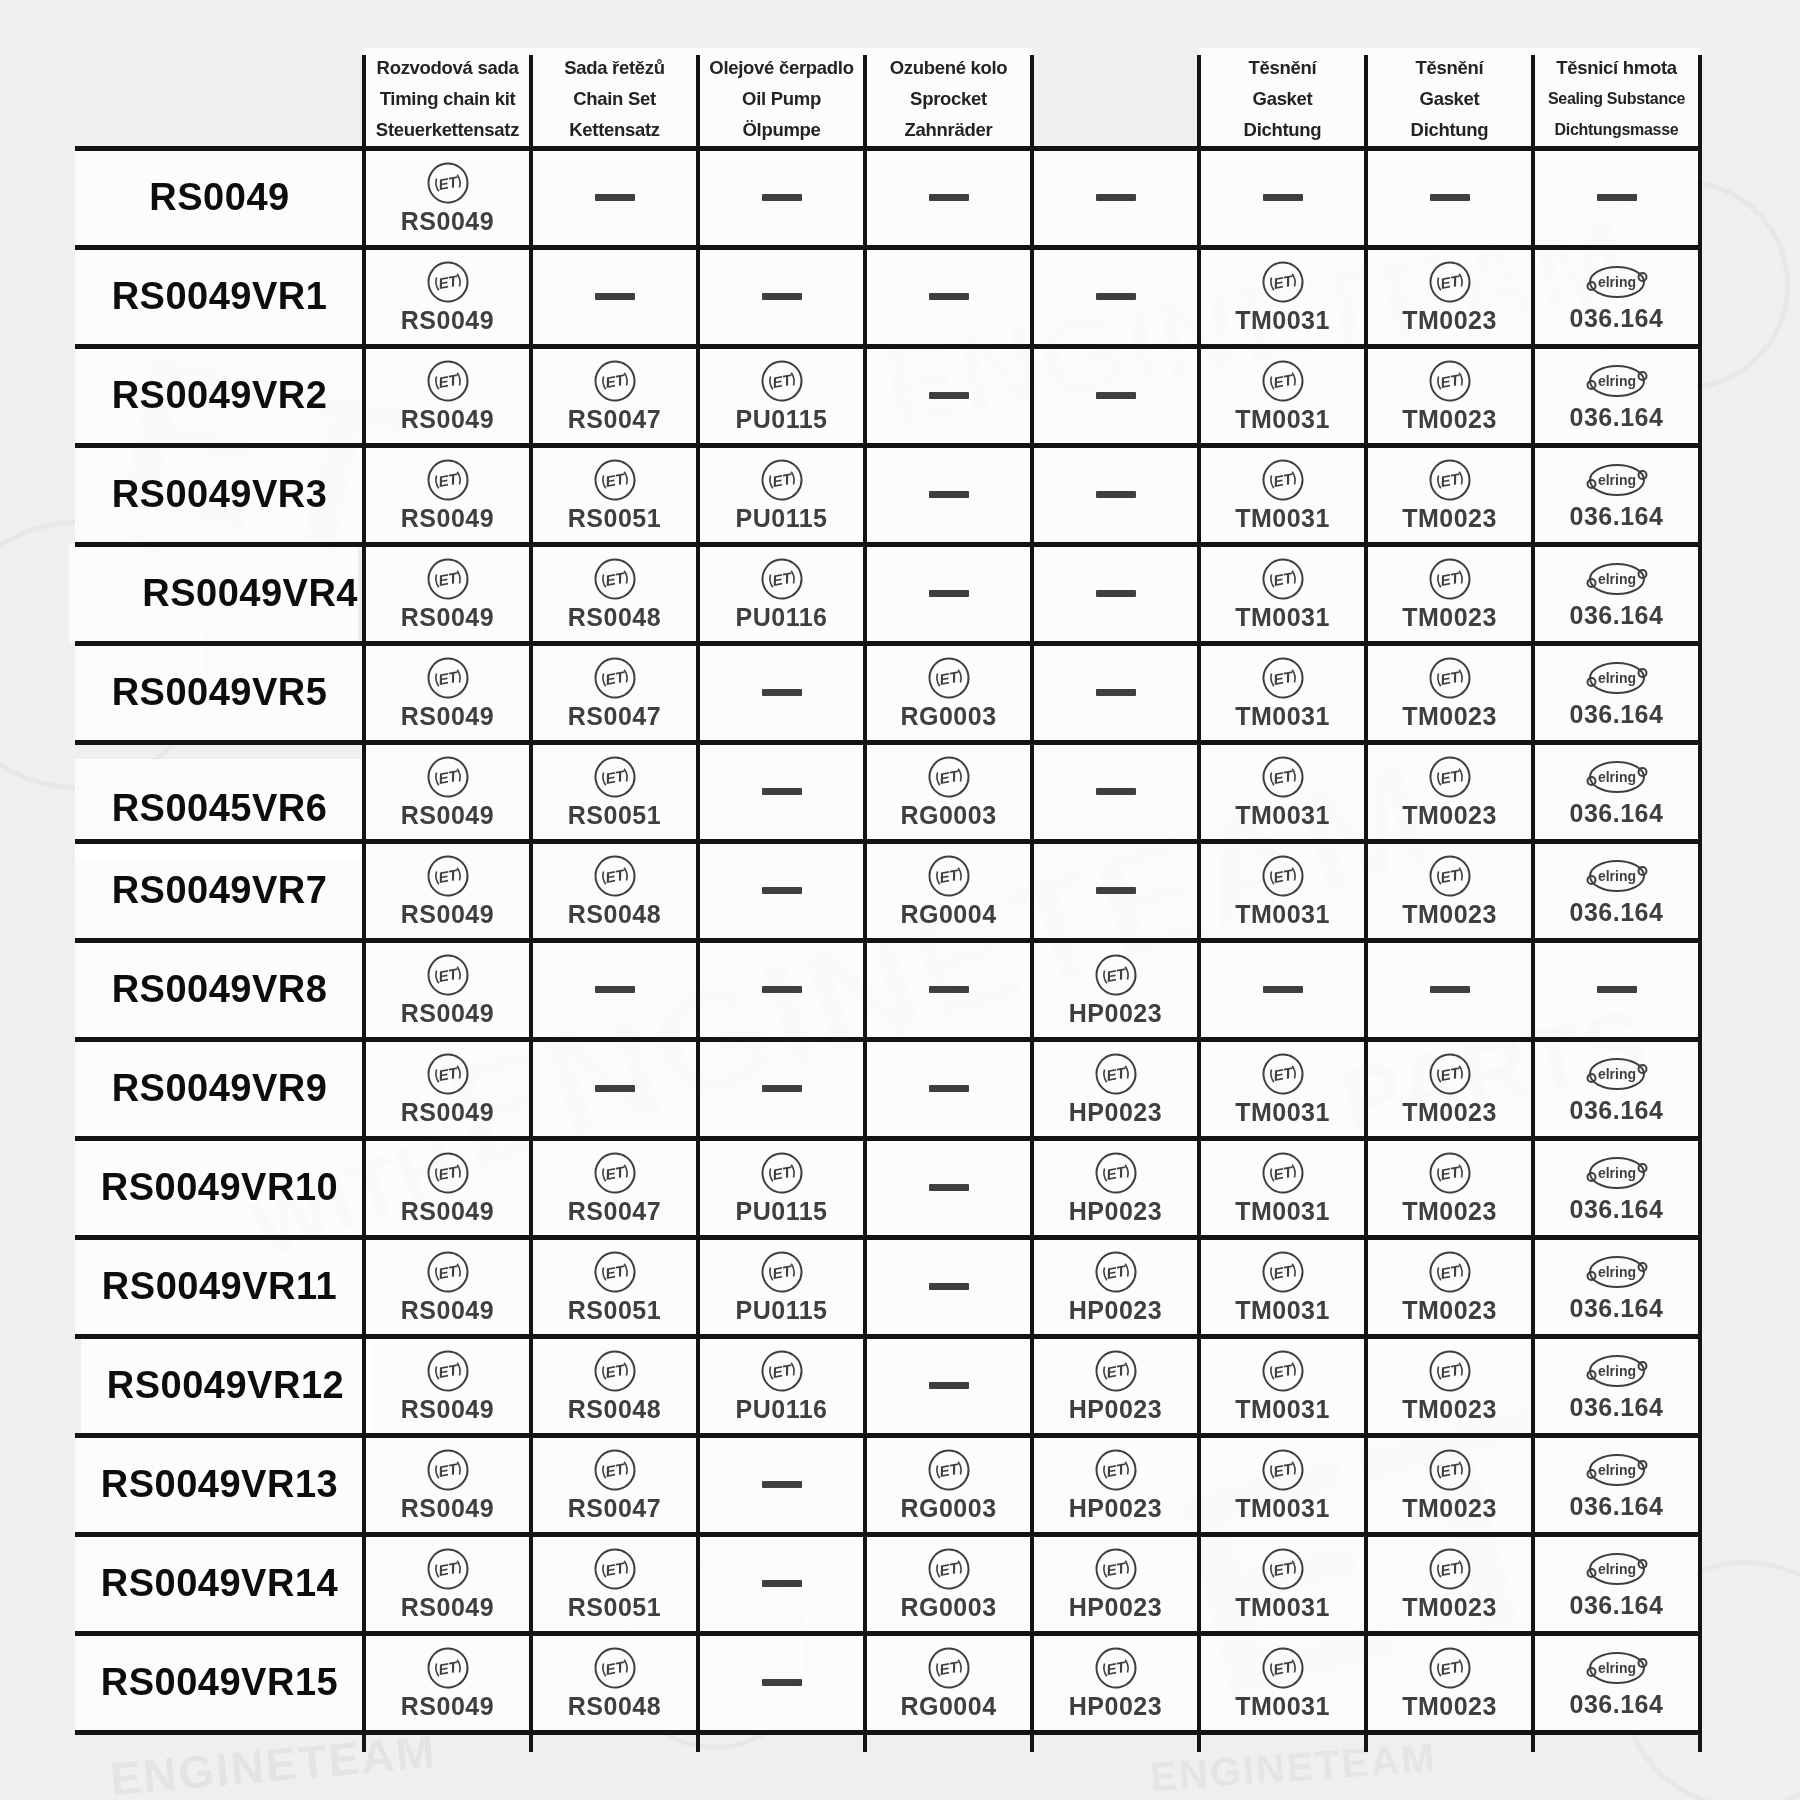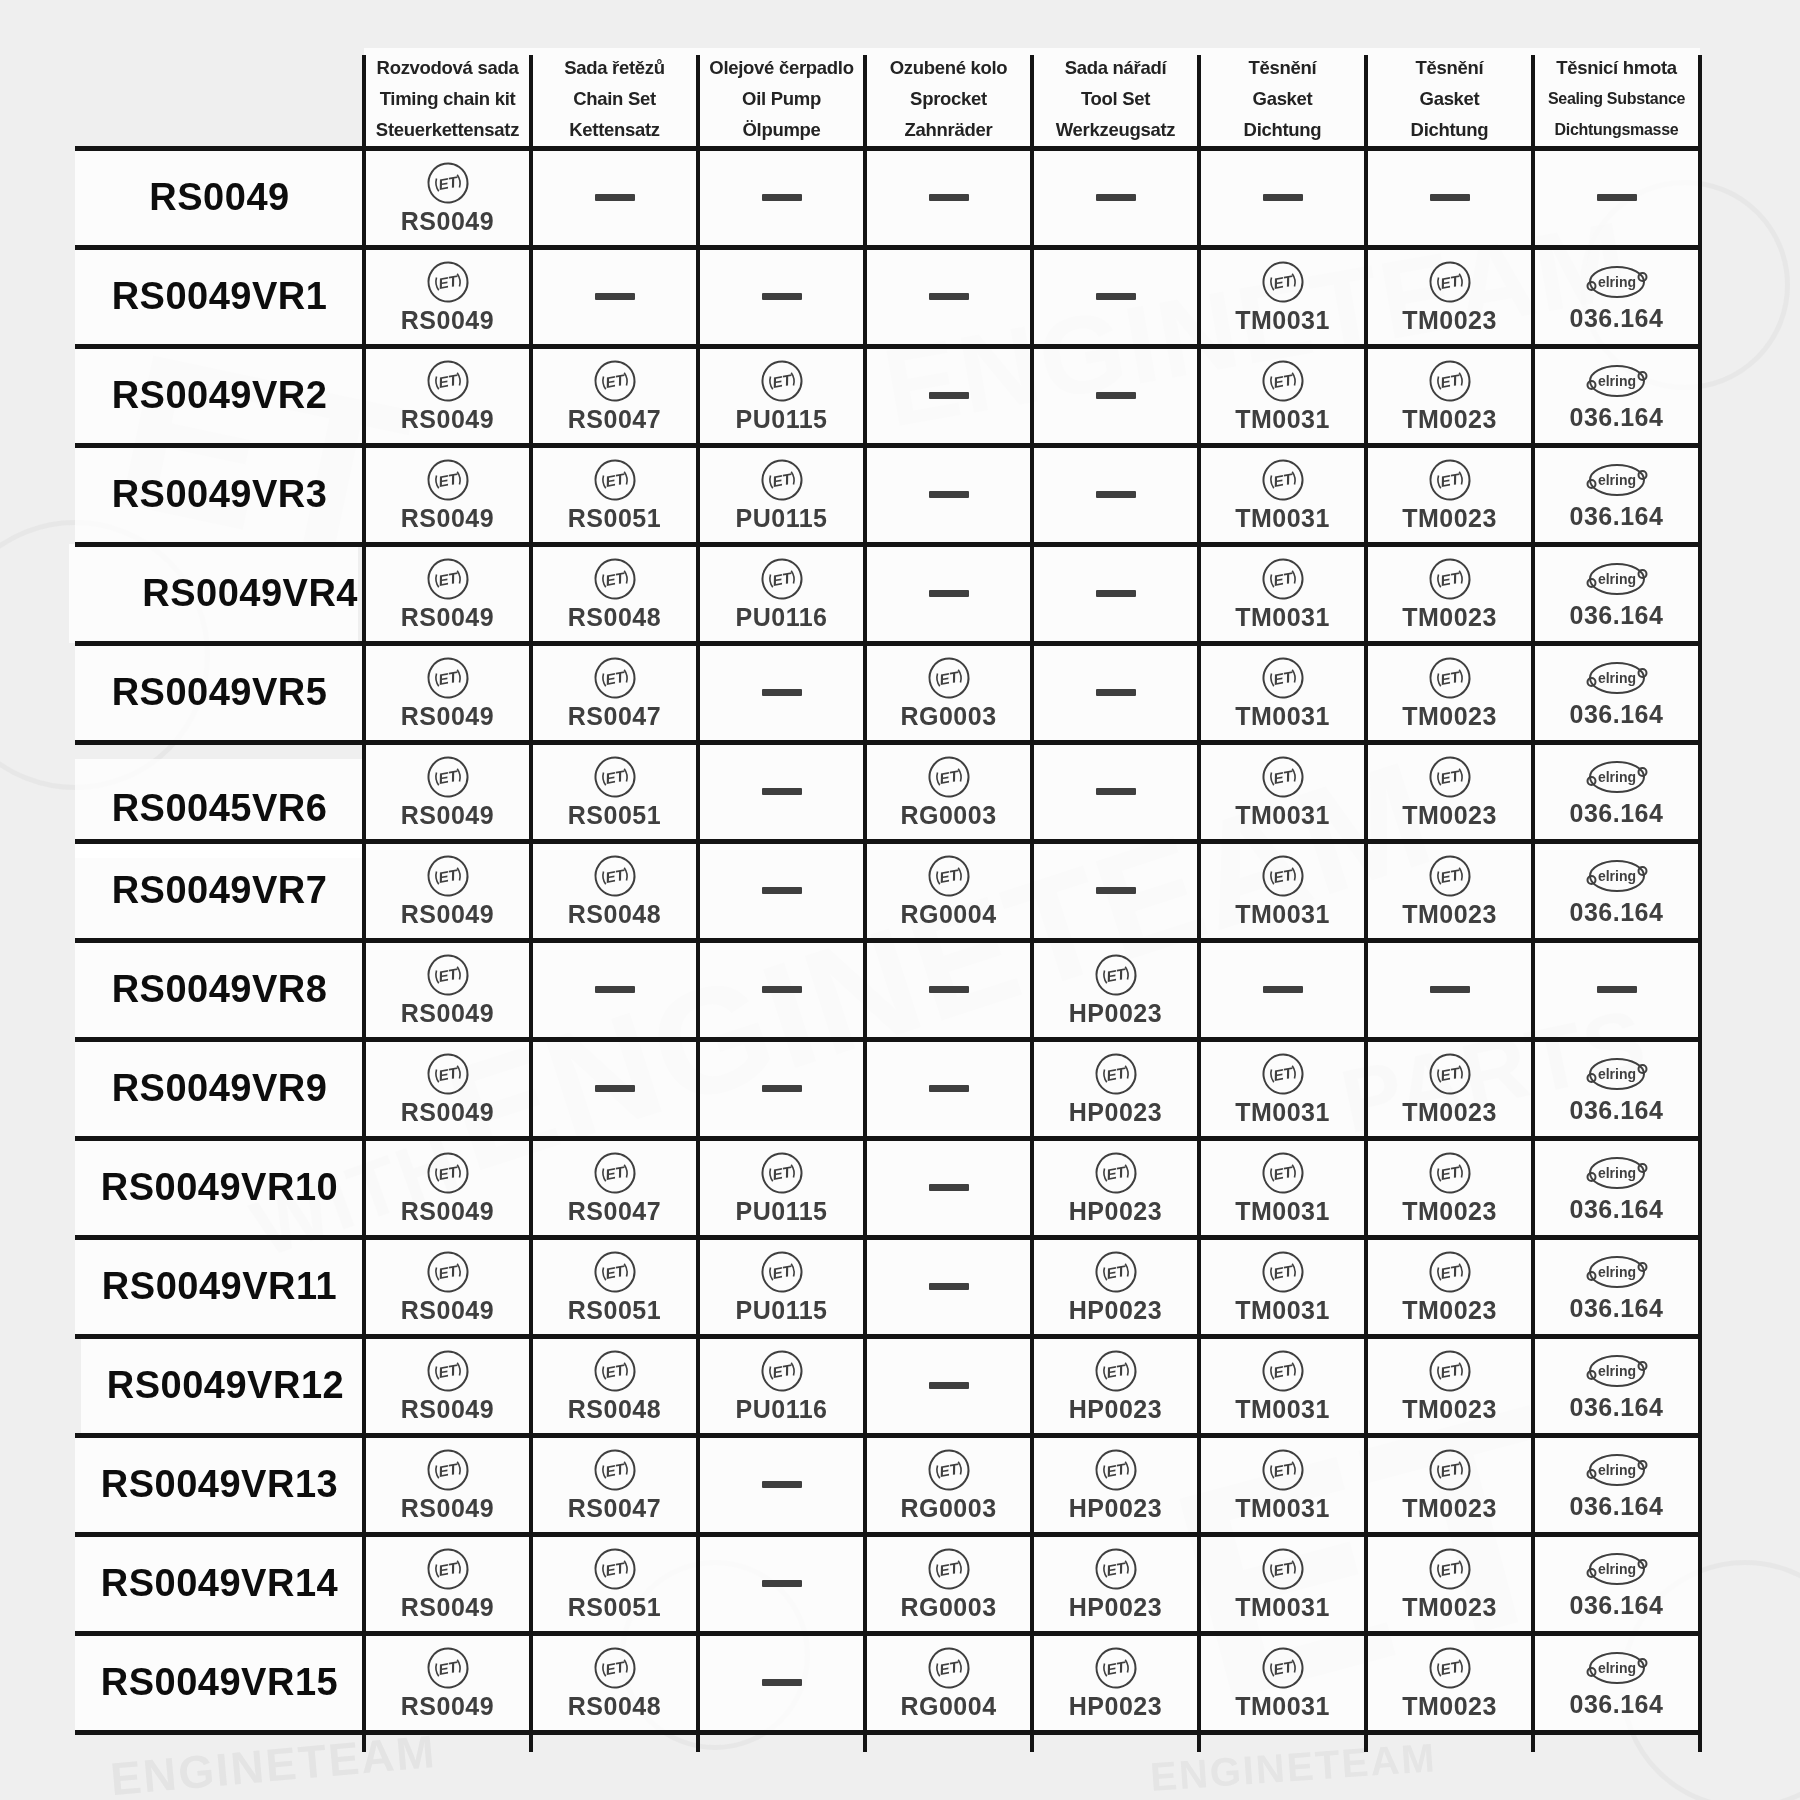--- a/index.html
+++ b/index.html
@@ -76,25 +76,20 @@
     <div class="cell hcell" style="left: 698px; top: 48px; width: 167px; height: 100px;">
       <div class="hl">Olejové čerpadlo</div>
       <div class="hl">Oil Pump</div>
       <div class="hl">Ölpumpe</div>
     </div>
     <div class="cell hcell" style="left: 865px; top: 48px; width: 167px; height: 100px;">
       <div class="hl">Ozubené kolo</div>
       <div class="hl">Sprocket</div>
       <div class="hl">Zahnräder</div>
     </div>
-    <div class="cell hcell" style="left: 1032px; top: 48px; width: 167px; height: 100px;">
-      <div class="hl">Sada nářadí</div>
-      <div class="hl">Tool Set</div>
-      <div class="hl">Werkzeugsatz</div>
-    </div>
     <div class="cell hcell" style="left: 1199px; top: 48px; width: 167px; height: 100px;">
       <div class="hl">Těsnění</div>
       <div class="hl">Gasket</div>
       <div class="hl">Dichtung</div>
     </div>
     <div class="cell hcell" style="left: 1366px; top: 48px; width: 167px; height: 100px;">
       <div class="hl">Těsnění</div>
       <div class="hl">Gasket</div>
       <div class="hl">Dichtung</div>
     </div>

